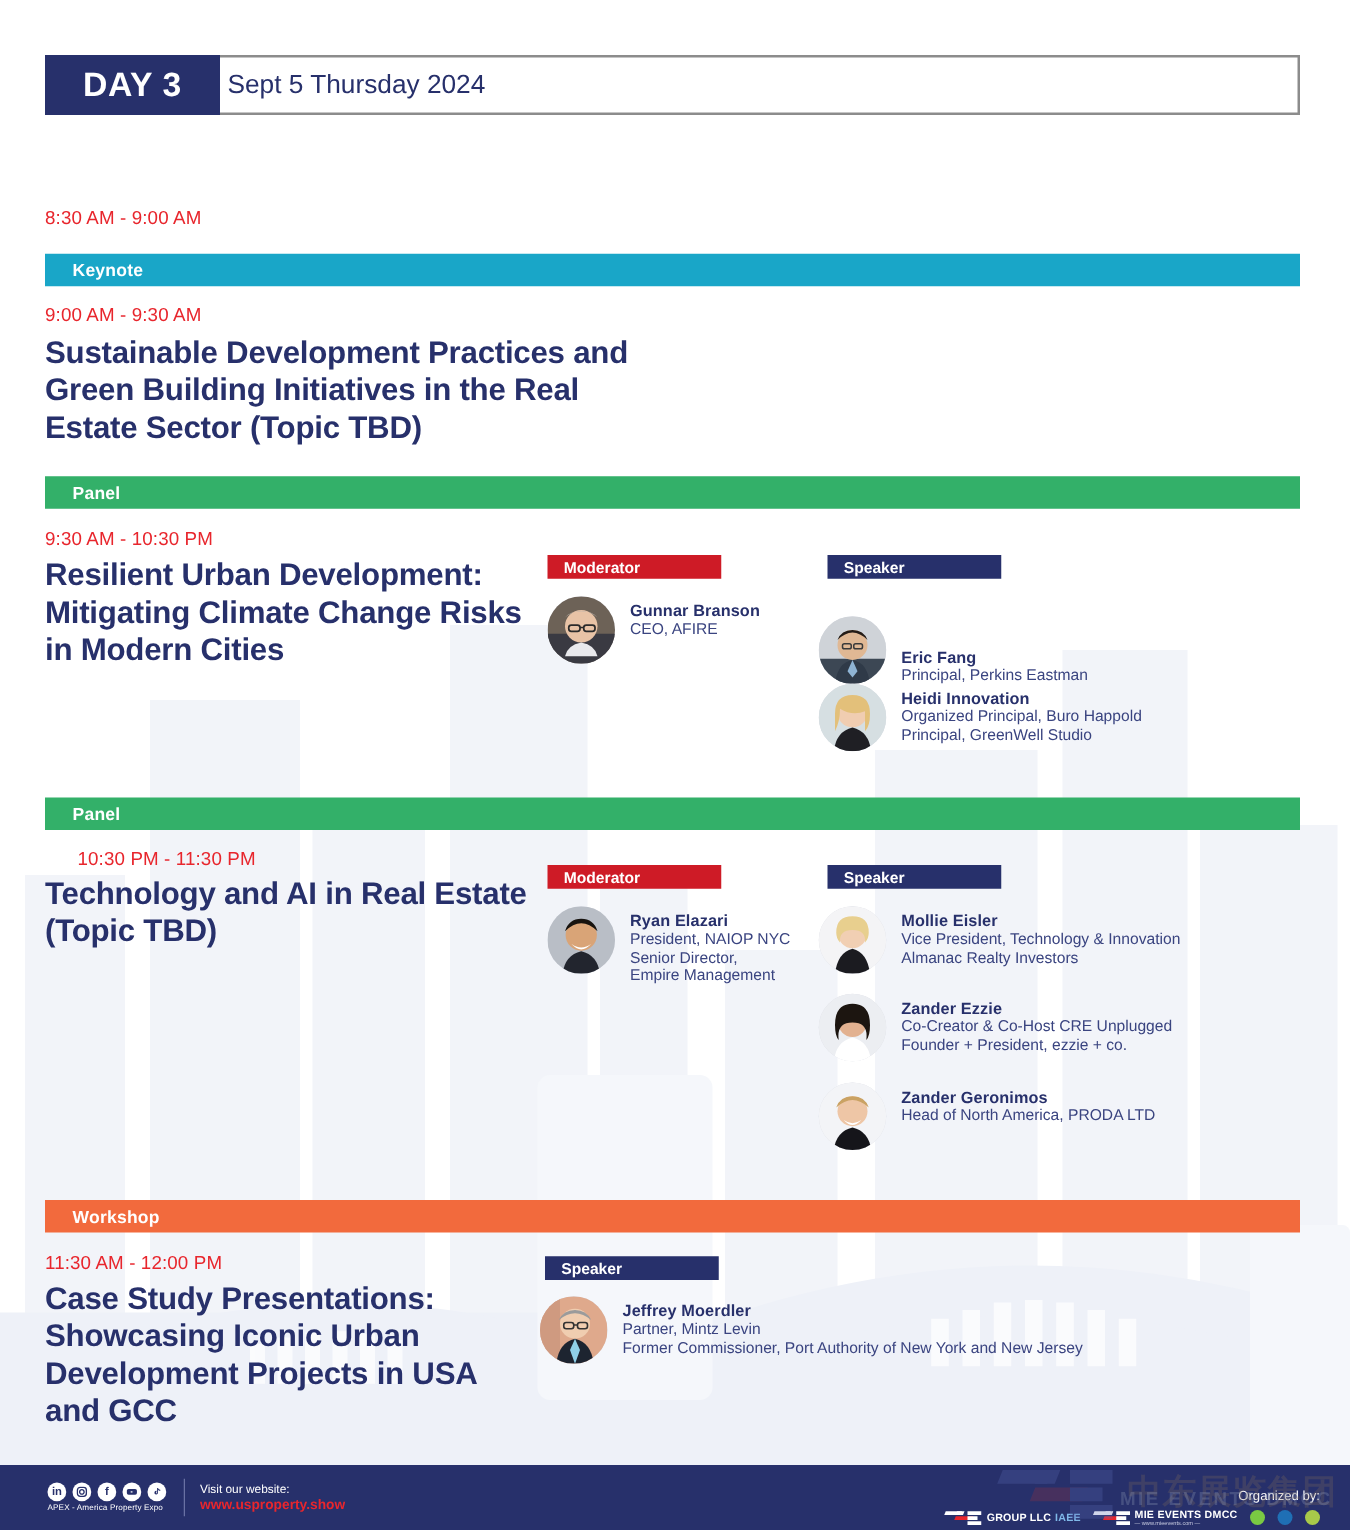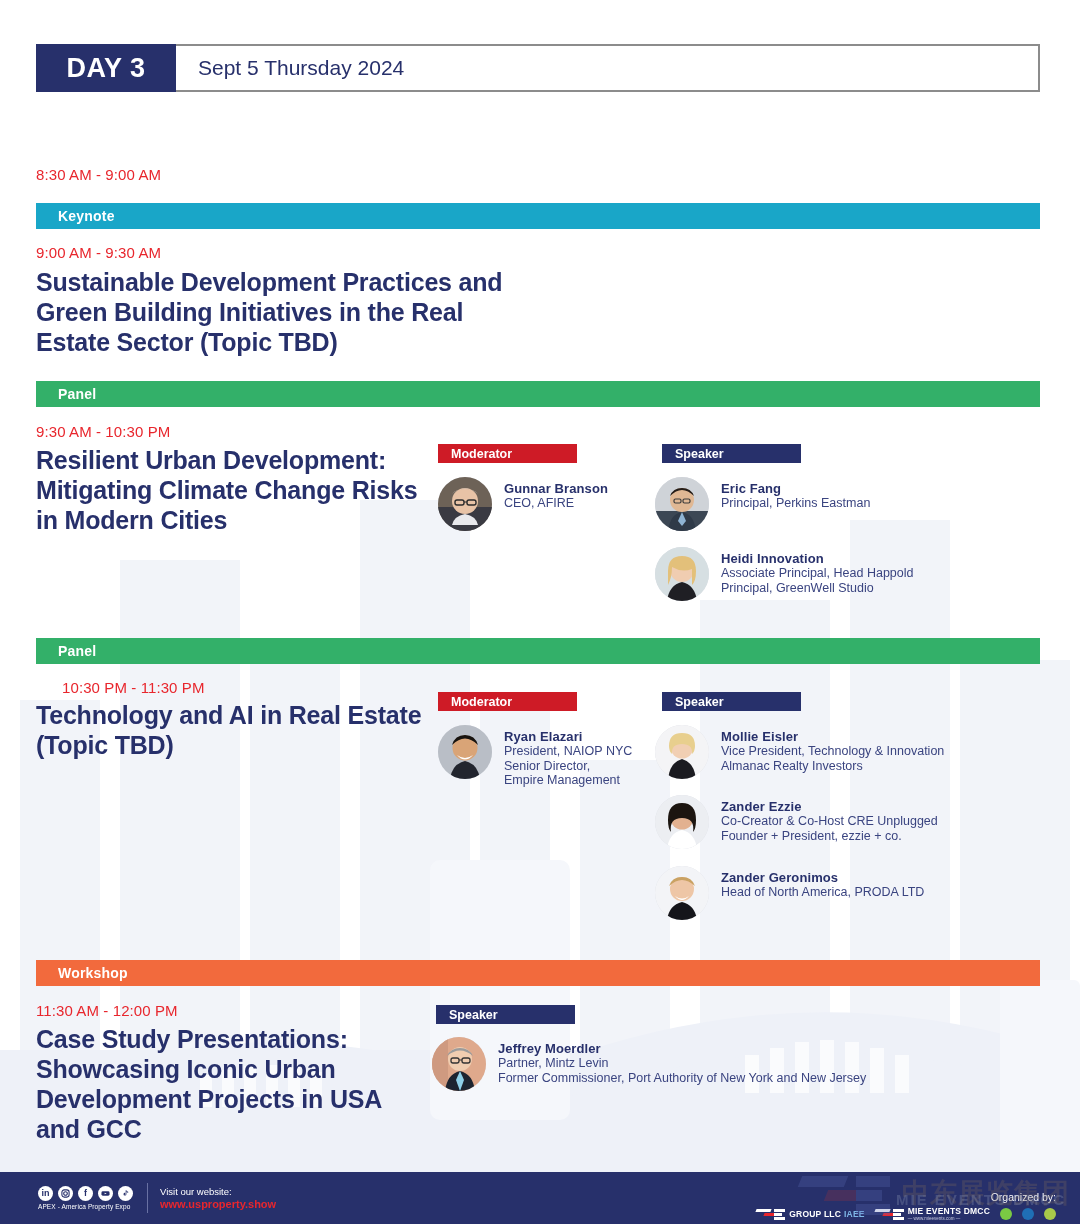--- a/index.html
+++ b/index.html
@@ -23,21 +23,21 @@
     display:flex; align-items:stretch;
     border:2px solid #8c8c8c; background:#ffffff;
   }
   .day-badge {
     background:#27306B; color:#ffffff;
     width:140px; display:flex; align-items:center; justify-content:center;
     font-size:27px; font-weight:bold; letter-spacing:.5px;
     margin:-2px 0 -2px -2px;
   }
   .header-date {
-    display:flex; align-items:center; padding-left:22px;
+    display:flex; align-items:center; padding-left:6px;
     color:#27306B; font-size:21px; font-weight:normal;
   }
 
   
   .cat-bar {
     position:absolute; left:36px; width:1004px; height:26px;
     display:flex; align-items:center;
   }
   .cat-bar span {
     color:#ffffff; font-size:14px; font-weight:bold;
@@ -218,21 +218,21 @@
         <line x1="26" y1="25" x2="29" y2="25" stroke="#2b2b2b" stroke-width="1.2"></line>
         <path d="M27 37 q-11 2 -13 11 l26 0 q-2 -9 -13 -11z" fill="#e9e9ec"></path>
       </svg>
     </div>
     <div class="p-text">
       <div class="p-name">Gunnar Branson</div>
       <div class="p-role">CEO, AFIRE</div>
     </div>
   </div>
 
-  <div class="person" style="left:655px; top:477px;">
+  <div class="person" style="left:655px; top:493px;align-items:flex-end;">
     <div class="avatar">
       <svg viewBox="0 0 54 54" xmlns="http://www.w3.org/2000/svg">
         <rect width="54" height="54" fill="#cfd3d8"></rect>
         <rect x="0" y="34" width="54" height="20" fill="#3c4754"></rect>
         <circle cx="27" cy="23" r="12" fill="#e0b894"></circle>
         <path d="M15 19 q12 -12 24 0 q-3 -8 -12 -8 q-9 0 -12 8z" fill="#241c17"></path>
         <rect x="19" y="22" width="7" height="4" rx="1.5" fill="none" stroke="#3a3a3a" stroke-width="1.2"></rect>
         <rect x="28" y="22" width="7" height="4" rx="1.5" fill="none" stroke="#3a3a3a" stroke-width="1.2"></rect>
         <path d="M27 35 q-12 2 -14 19 l28 0 q-2 -17 -14 -19z" fill="#2f3a48"></path>
         <path d="M27 35 l-4 9 l4 5 l4 -5z" fill="#8fb4d4"></path>
@@ -248,21 +248,21 @@
     <div class="avatar">
       <svg viewBox="0 0 54 54" xmlns="http://www.w3.org/2000/svg">
         <rect width="54" height="54" fill="#d6dfe2"></rect>
         <circle cx="27" cy="23" r="12" fill="#f0cdb1"></circle>
         <path d="M13 24 q0 -15 14 -15 q14 0 14 15 q0 10 -4 14 l0 -16 q-10 4 -20 -2 q0 10 -4 18 q0 -8 0 -14z" fill="#e3c07a"></path>
         <path d="M27 35 q-13 3 -15 19 l30 0 q-2 -16 -15 -19z" fill="#1f1f24"></path>
       </svg>
     </div>
     <div class="p-text">
       <div class="p-name">Heidi Innovation</div>
-      <div class="p-role">Associate Principal, Head Happold</div>
+      <div class="p-role">Organized Principal, Buro Happold</div>
       <div class="p-role">Principal, GreenWell Studio</div>
     </div>
   </div>
 
   <div class="cat-bar" style="top:638px; background:#33B069;">
     <span>Panel</span>
   </div>
   <div class="time" style="left:36px; top:679px;margin-left:26px;">10:30 PM - 11:30 PM</div>
   <div class="title" style="left:36px; top:700px; width:400px;">Technology and AI in Real Estate (Topic TBD)</div>
 

